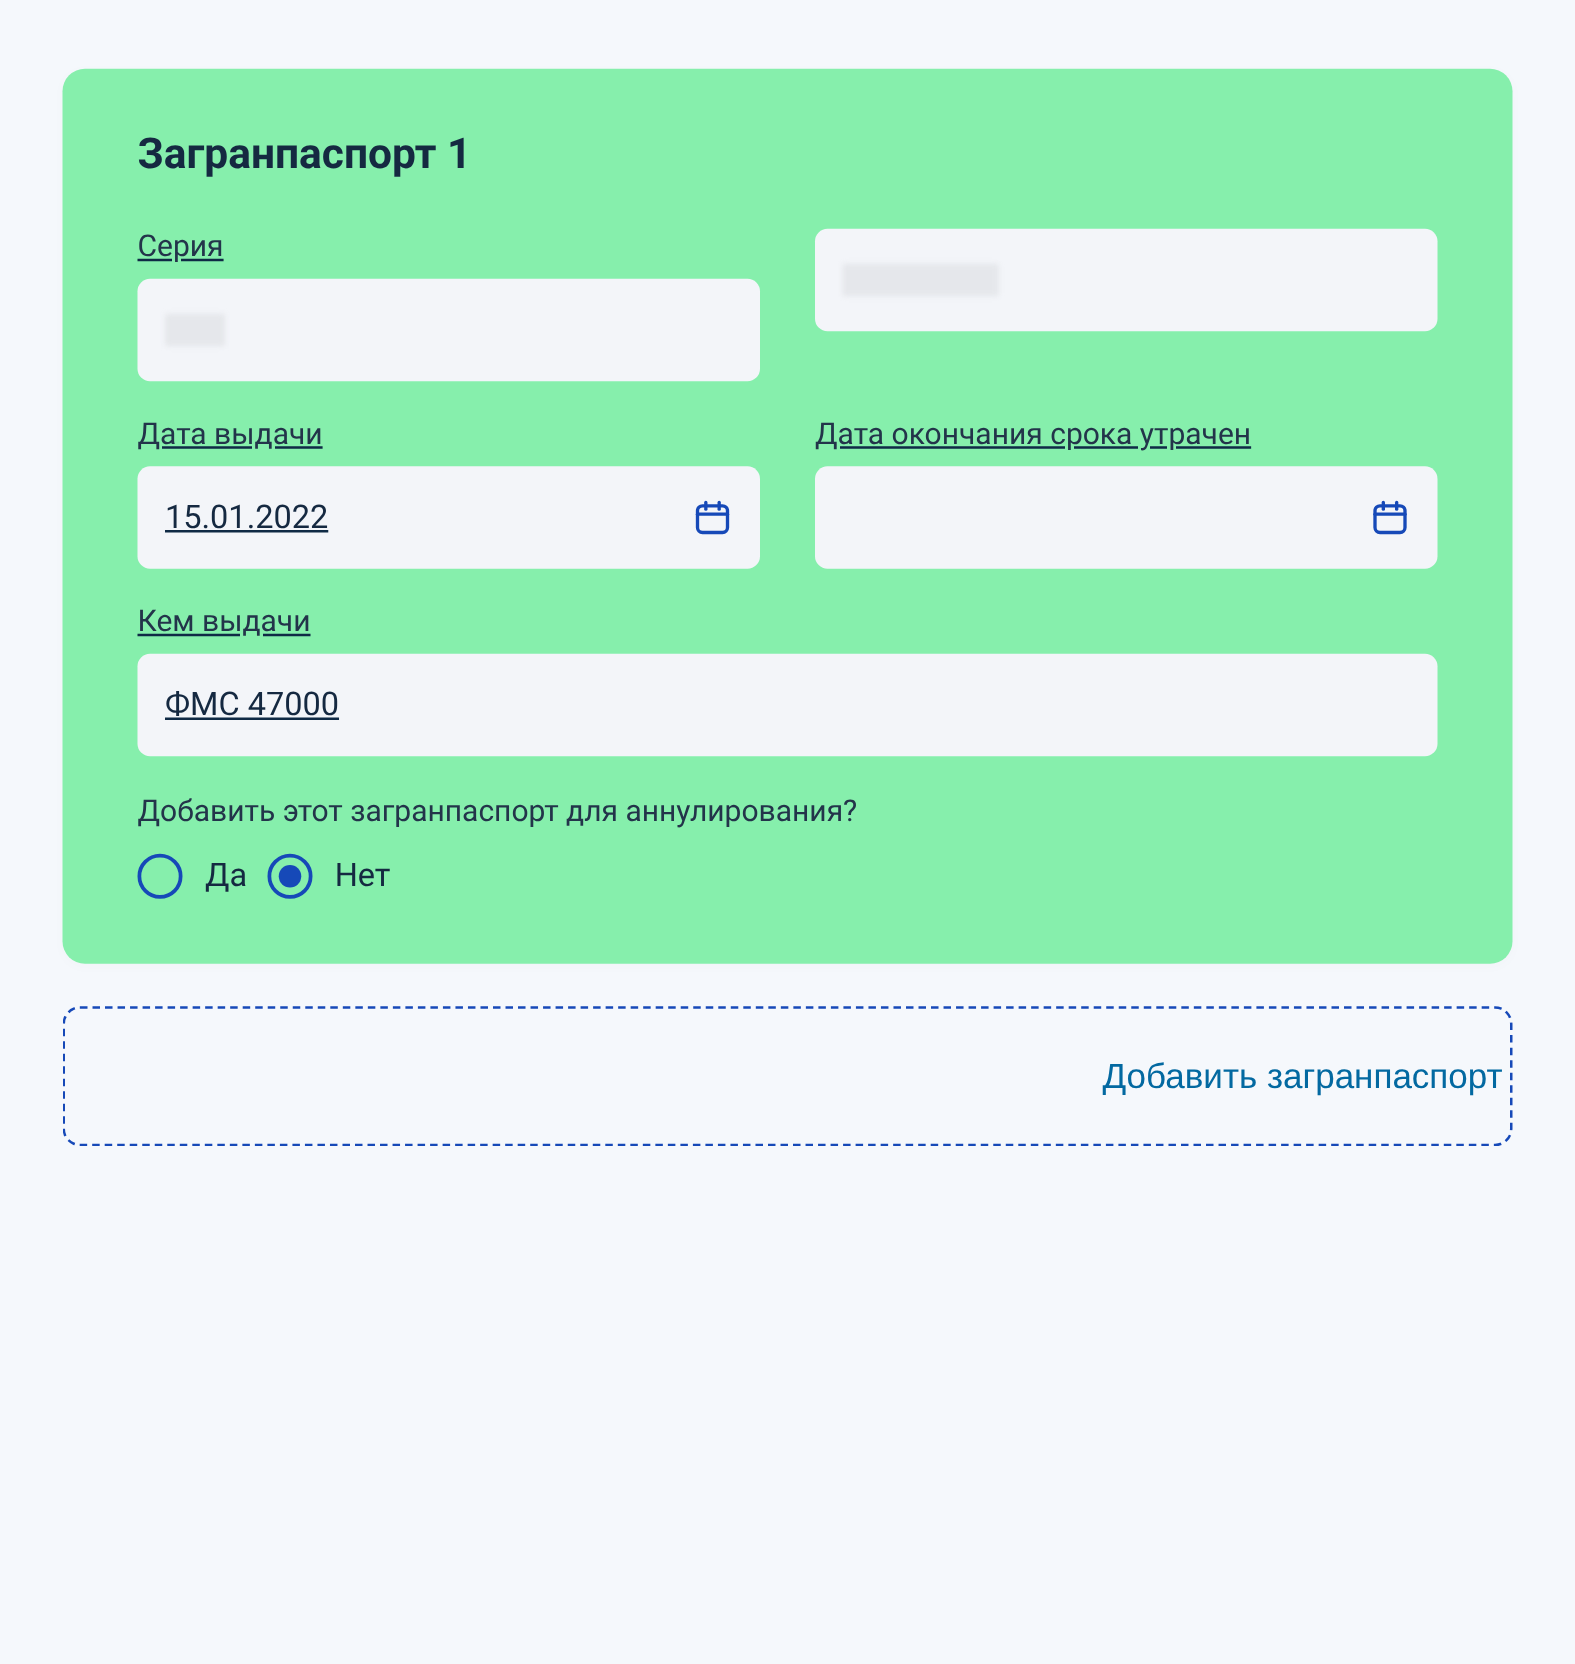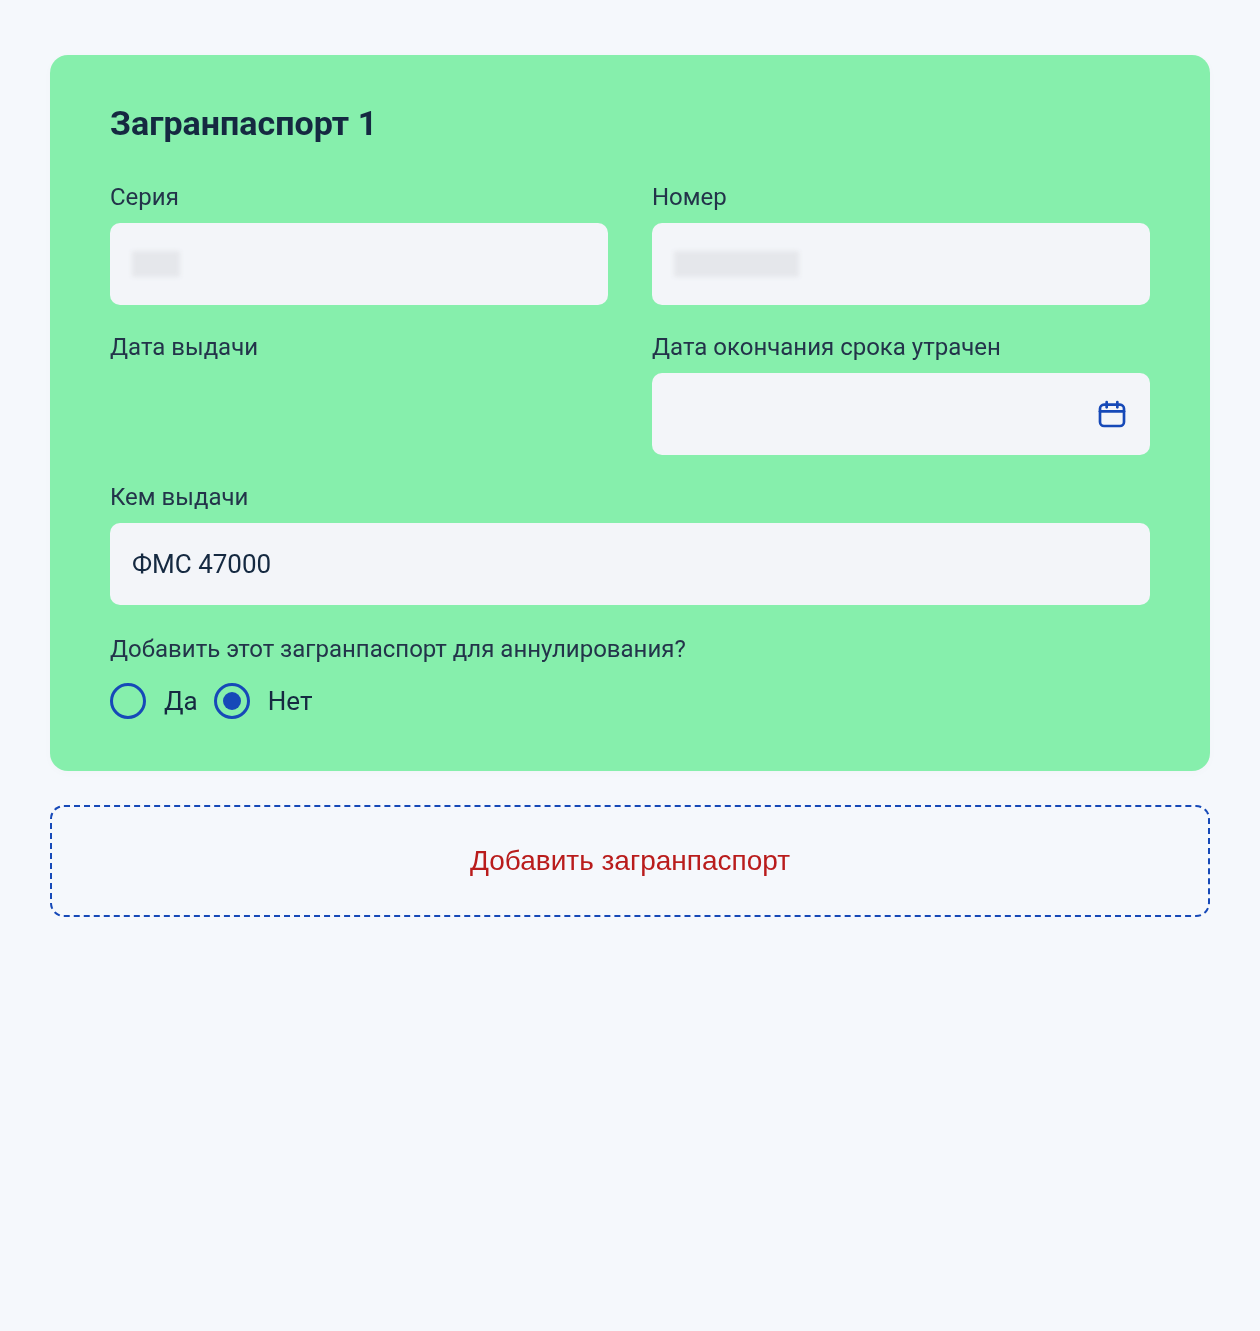--- a/index.html
+++ b/index.html
@@ -21,20 +21,21 @@
   .card-title {
     font-size: 34px;
     font-weight: 700;
     color: #152941;
     margin: 0 0 40px 0;
   }
   .row {
     display: flex;
     gap: 44px;
     margin-bottom: 28px;
+    text-decoration: underline;
   }
   .field {
     flex: 1;
     display: flex;
     flex-direction: column;
   }
   .field.full { width: 100%; }
   .label {
     font-size: 24px;
     color: #23344a;
@@ -107,22 +108,22 @@
     font-size: 26px;
     color: #152941;
   }
   .add-button {
     margin-top: 34px;
     border: 2.5px dashed #1649b8;
     border-radius: 14px;
     height: 112px;
     display: flex;
     align-items: center;
-    justify-content: center;
-    color: #b91c1c;
+    justify-content: flex-end;
+    color: #0369a1;
     font-size: 28px;
     font-weight: 500;
     cursor: pointer;
     background: transparent;
     width: 100%;
   }
 </style>
 </head>
 <body>
 
@@ -130,30 +131,40 @@
   <h2 class="card-title">Загранпаспорт 1</h2>
 
   <div class="row">
     <div class="field">
       <div class="label">Серия</div>
       <div class="input-box">
         <span class="redacted w1"></span>
       </div>
     </div>
     <div class="field">
-      <div class="label">Номер</div>
       <div class="input-box">
         <span class="redacted w2"></span>
       </div>
     </div>
   </div>
 
   <div class="row">
     <div class="field">
       <div class="label">Дата выдачи</div>
+      <div class="input-box">
+        <span>15.01.2022</span>
+        <span class="cal-icon">
+          <svg viewBox="0 0 24 24" width="32" height="32" fill="none" stroke="currentColor" stroke-width="2" stroke-linecap="round" stroke-linejoin="round">
+            <rect x="3" y="5" width="18" height="16" rx="3"></rect>
+            <line x1="3" y1="10" x2="21" y2="10"></line>
+            <line x1="8" y1="3" x2="8" y2="7"></line>
+            <line x1="16" y1="3" x2="16" y2="7"></line>
+          </svg>
+        </span>
+      </div>
     </div>
     <div class="field">
       <div class="label">Дата окончания срока утрачен</div>
       <div class="input-box">
         <span></span>
         <span class="cal-icon">
           <svg viewBox="0 0 24 24" width="32" height="32" fill="none" stroke="currentColor" stroke-width="2" stroke-linecap="round" stroke-linejoin="round">
             <rect x="3" y="5" width="18" height="16" rx="3"></rect>
             <line x1="3" y1="10" x2="21" y2="10"></line>
             <line x1="8" y1="3" x2="8" y2="7"></line>

